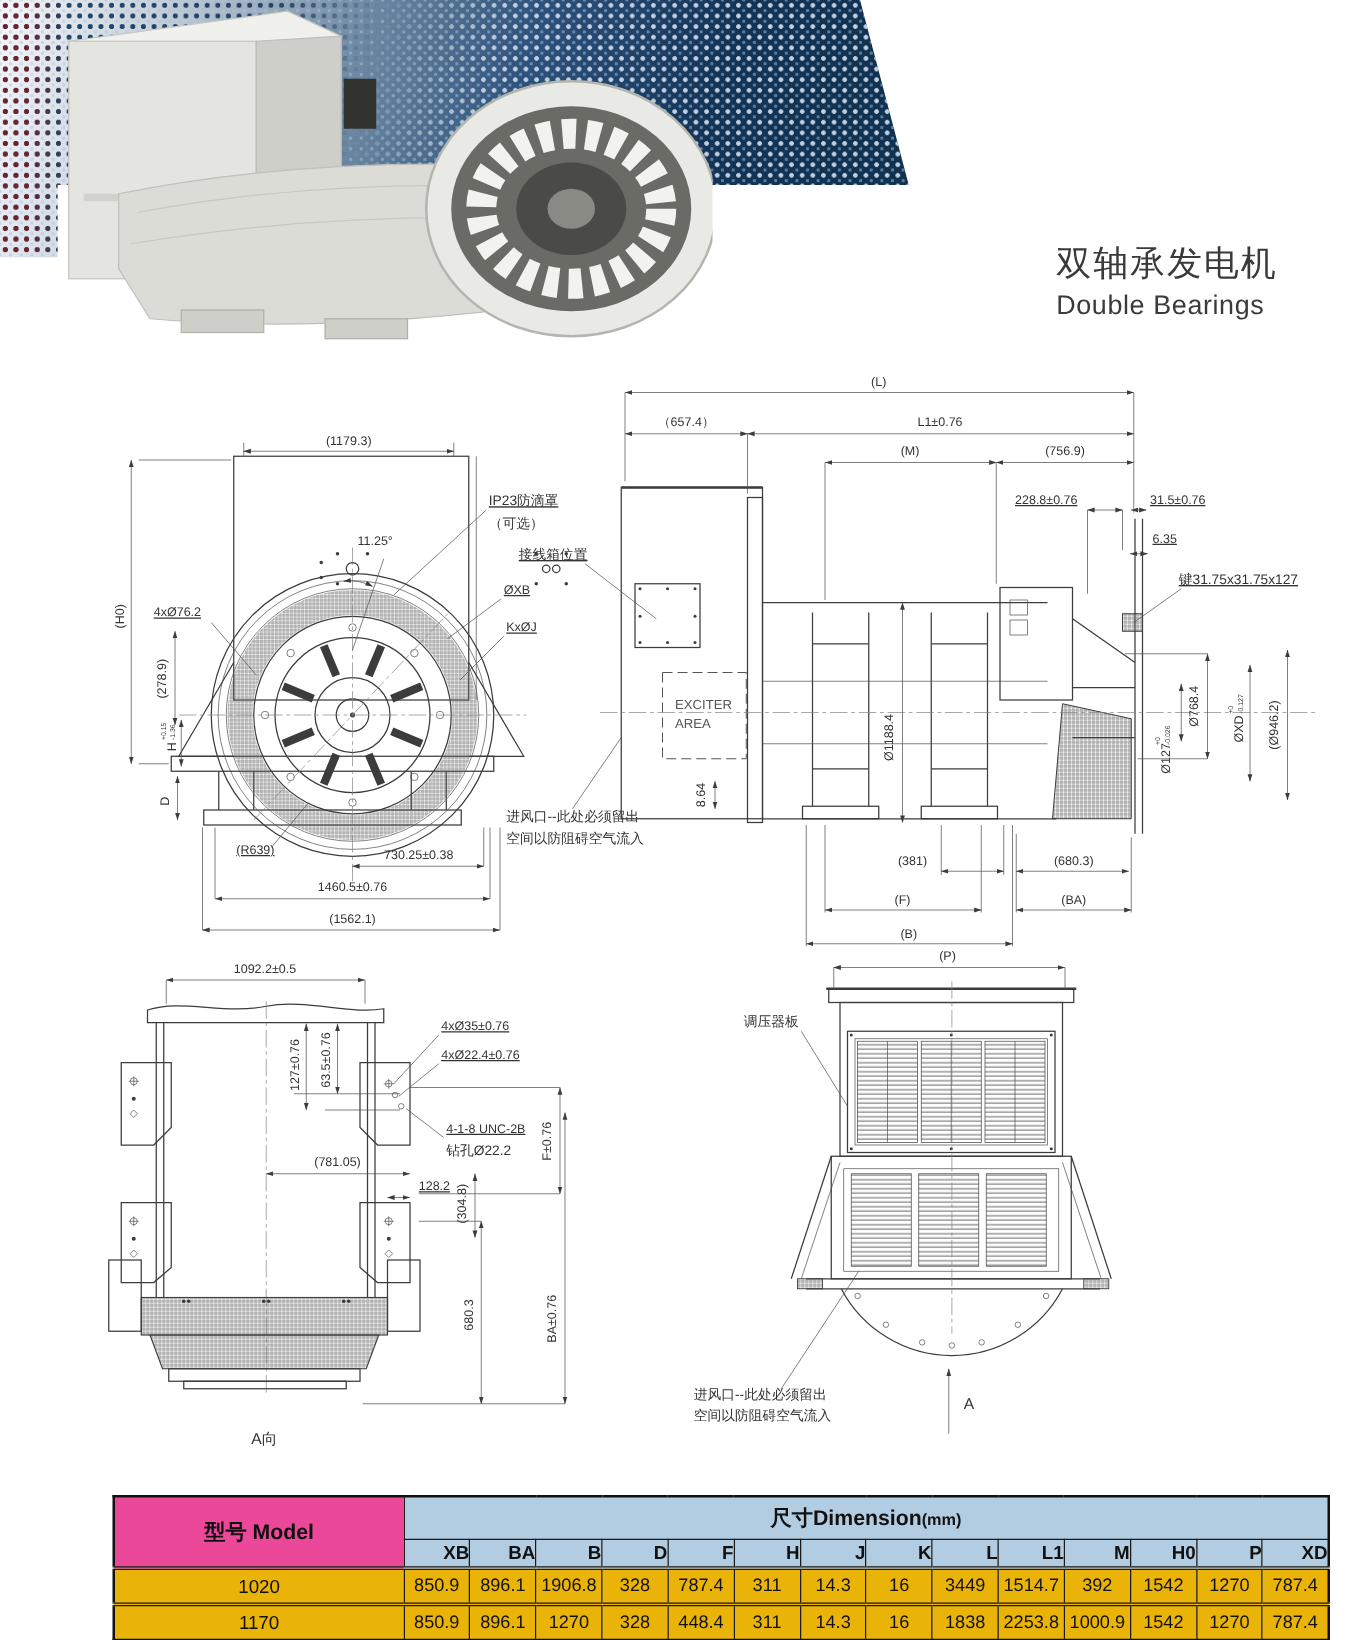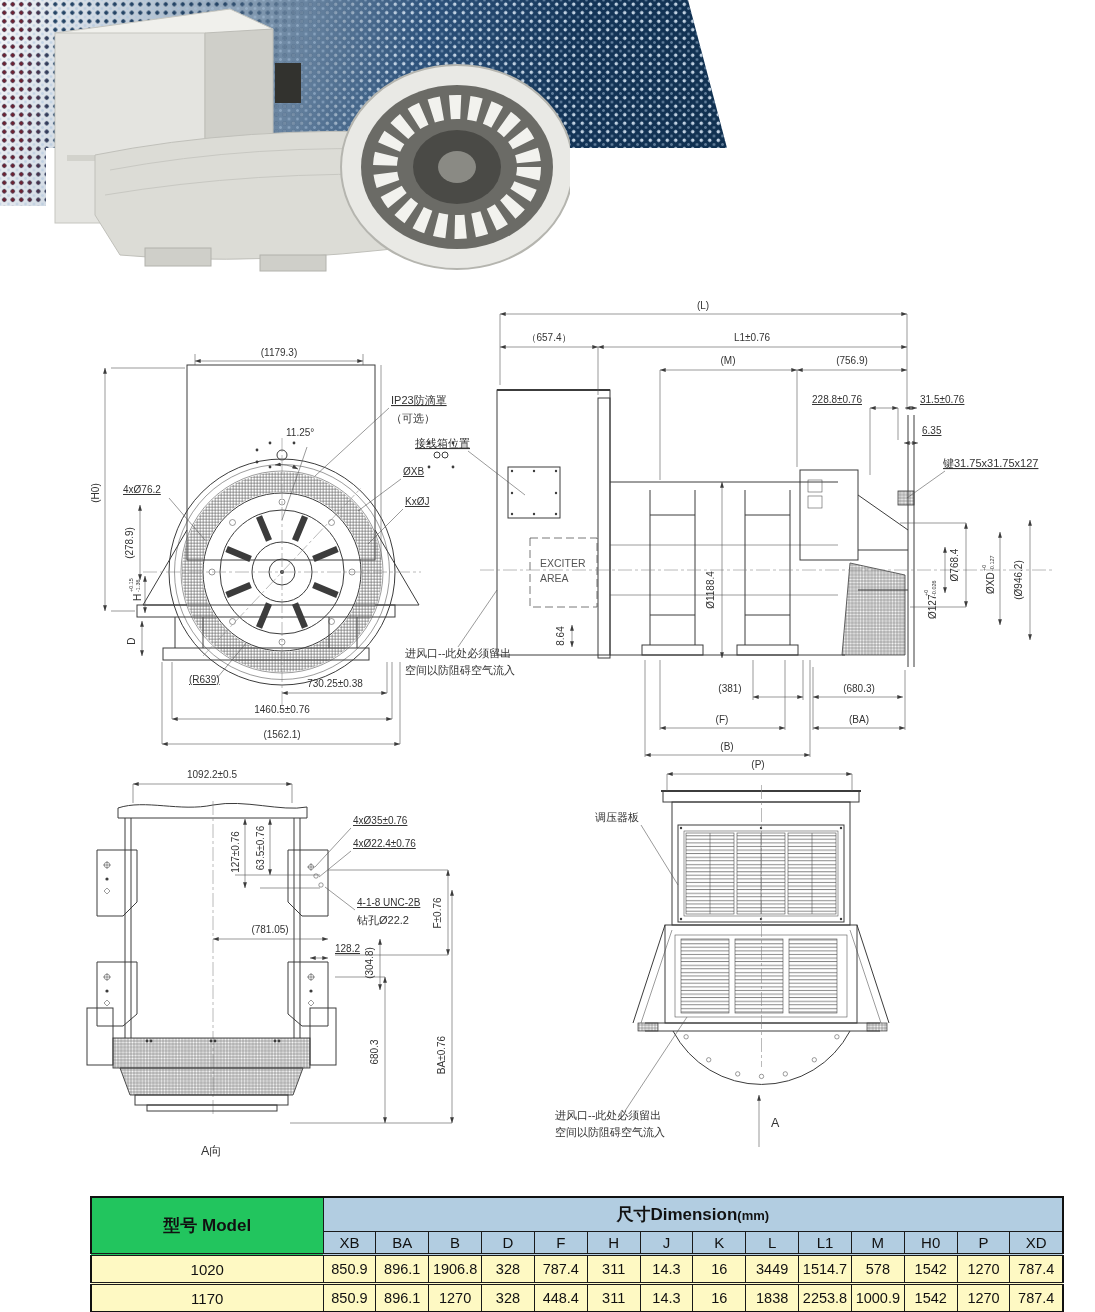--- a/index.html
+++ b/index.html
@@ -43,25 +43,25 @@
   .cl   { stroke:#808080; stroke-width:.55; stroke-dasharray:14 3 3 3; fill:none; }
   .dsh  { stroke:#555;    stroke-width:.8;  stroke-dasharray:8 4; fill:none; }
   .spk  { stroke:#3c3c3c; stroke-width:6.5; fill:none; }
   .dot  { fill:#3c3c3c; }
 
   
   table.dims { position:absolute; left:90px; top:1196px; width:972px;
     border-collapse:collapse; table-layout:fixed; border:2px solid #111; }
   table.dims td { border:1px solid #1a1a1a; text-align:center; vertical-align:middle;
     padding:0; color:#111; }
-  td.model-h { font-size:17px; font-weight:bold; background:#22c55e; }
+  td.model-h { font-size:17px; font-weight:bold; background:#ec4899; }
   td.dim-h   { font-size:17px; font-weight:bold; background:#b2cde1; height:33px; }
   td.dim-h .unit { font-size:13px;margin-top:20px; }
-  tr.h2 td { background:#b2cde1; font-size:15px; font-weight:normal; height:21px; }
-  tr.r td  { background:#fef9c3; font-size:14.5px; height:26px; border-top:3px double #1a1a1a; }
+  tr.h2 td { background:#b2cde1; font-size:15px; font-weight:bold; height:21px;text-align:right; }
+  tr.r td  { background:#eab308; font-size:14.5px; height:26px; border-top:3px double #1a1a1a; }
   tr.r td.mod { font-size:15px; }
 </style>
 </head>
 <body>
 
 <div id="page">
 
   <div class="banner"></div>
 
   <svg class="photo" width="545" height="270" viewBox="0 0 545 270">
@@ -81,20 +81,24 @@
     </g>
     <g>
       <ellipse cx="432" cy="162" rx="116" ry="102" fill="#e9e9e5" stroke="#b5b5af" stroke-width="2"></ellipse>
       <ellipse cx="432" cy="162" rx="96" ry="82" fill="#6b6b66"></ellipse>
       <ellipse cx="432" cy="162" rx="72" ry="60" fill="none" stroke="#f2f2ee" stroke-width="24" stroke-dasharray="11 8"></ellipse>
       <ellipse cx="432" cy="162" rx="44" ry="37" fill="#4a4a46"></ellipse>
       <ellipse cx="432" cy="162" rx="19" ry="16" fill="#8a8a84"></ellipse>
     </g>
   </svg>
 
+  <div class="titleblock">
+    <div class="zh">双轴承发电机</div>
+    <div class="en">Double Bearings</div>
+  </div>
 
   <svg class="dwg" style="left:85px; top:290px;" width="400" height="480" viewBox="0 0 400 480">
     <defs>
       <marker id="mA" viewBox="0 0 10 10" refX="9.5" refY="5" markerWidth="10" markerHeight="10" orient="auto-start-reverse">
         <path d="M0 1.8 L10 5 L0 8.2 z" fill="#3c3c3c"></path>
         </marker>
       <pattern id="meshA" width="3" height="3" patternUnits="userSpaceOnUse">
         <path d="M0 0H3M0 1.5H3M0 0V3M1.5 0V3" stroke="#5a5a5a" stroke-width="0.4"></path>
         </pattern>
     </defs>
@@ -550,21 +554,21 @@
         <td>850.9</td>
         <td>896.1</td>
         <td>1906.8</td>
         <td>328</td>
         <td>787.4</td>
         <td>311</td>
         <td>14.3</td>
         <td>16</td>
         <td>3449</td>
         <td>1514.7</td>
-        <td>578</td>
+        <td>392</td>
         <td>1542</td>
         <td>1270</td>
         <td>787.4</td>
       </tr>
       <tr class="r">
         <td class="mod">1170</td>
         <td>850.9</td>
         <td>896.1</td>
         <td>1270</td>
         <td>328</td>

